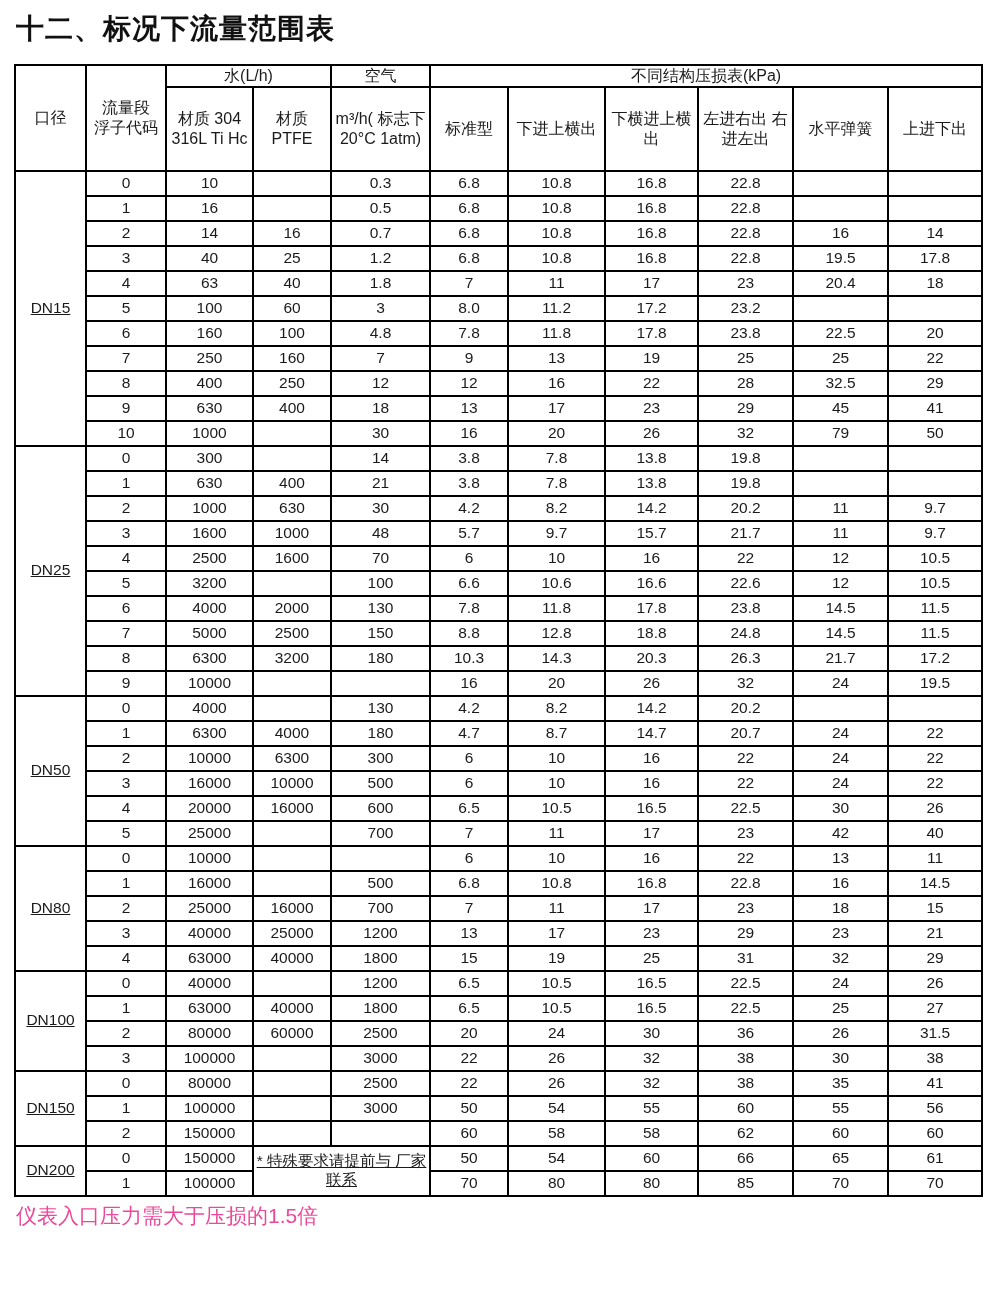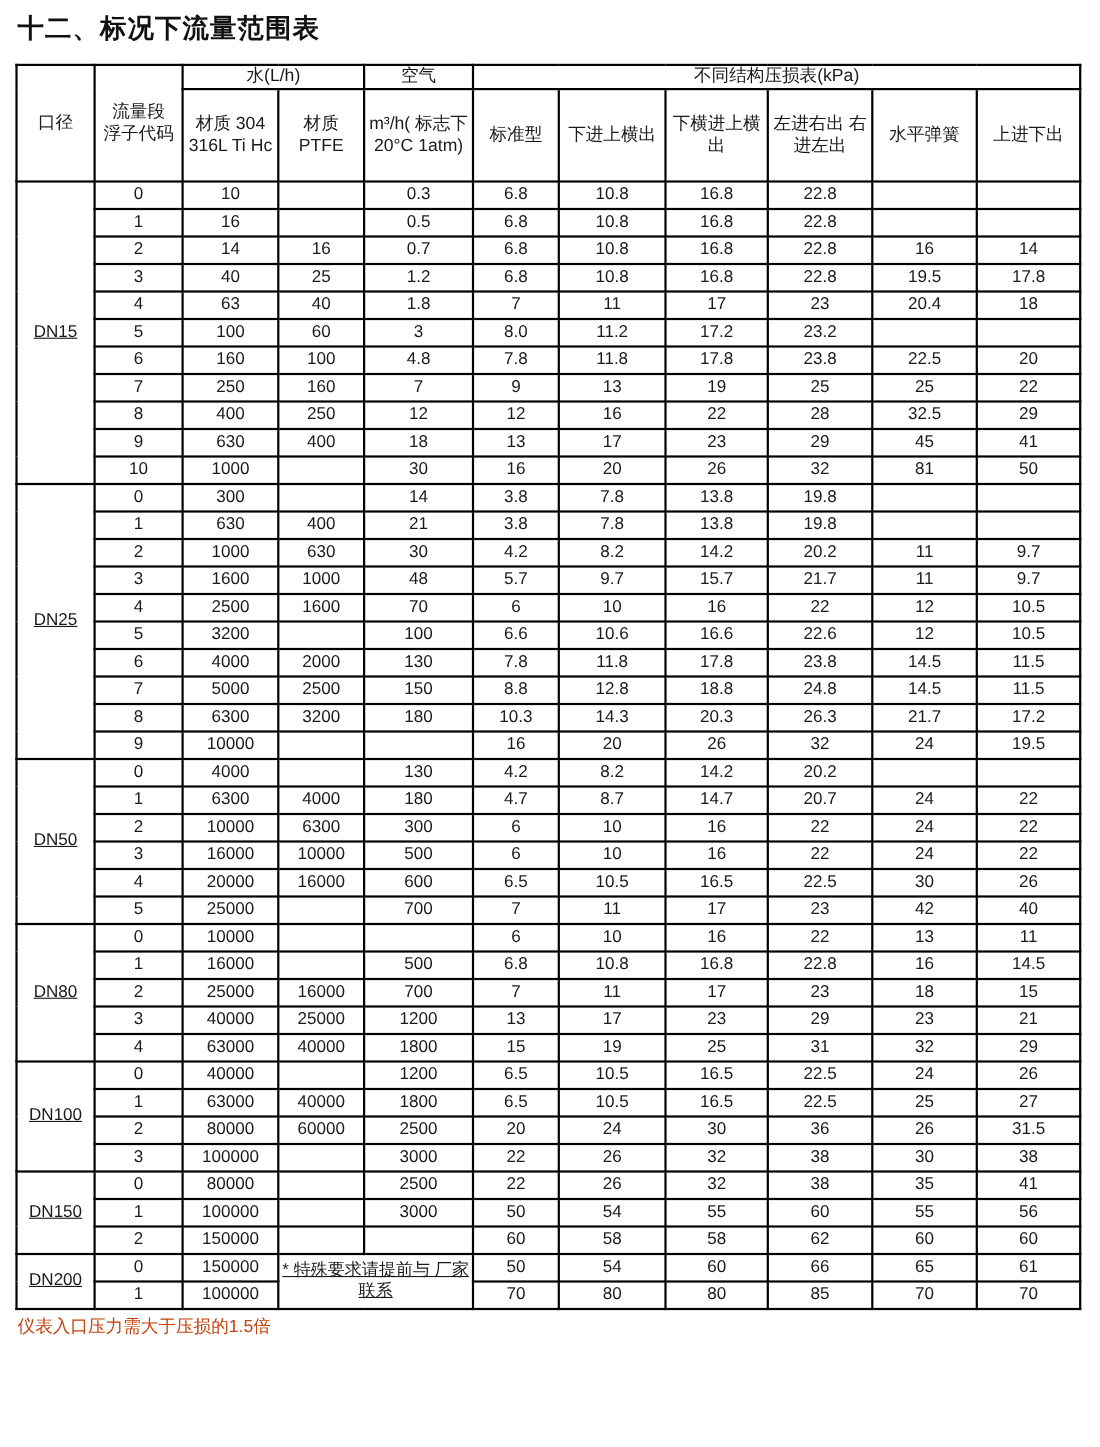--- a/index.html
+++ b/index.html
@@ -5,21 +5,21 @@
   * { box-sizing: border-box; }
   html, body {
     margin: 0; padding: 0;
     background: #ffffff;
     font-family: "Liberation Sans", "DejaVu Sans", sans-serif;
     color: #1a1a1a;
     width: 1000px;
   }
   .page { padding: 8px 16px 6px 14px; }
   .title {
-    font-size: 24px;
+    font-size: 28px;
     font-weight: bold;
     margin: 2px 0 16px 2px;
     letter-spacing: 1px;
     color: #111;
   }
   table.flow-table {
     border-collapse: collapse;
     table-layout: fixed;
     width: 967px;
   }
@@ -34,23 +34,23 @@
     line-height: 1.22;
     overflow: hidden;
   }
   .flow-table thead th { font-size: 16px; }
   .flow-table thead tr.hdr-top th { height: 14px; }
   .flow-table thead tr.hdr-sub th { height: 84px; }
   .pre-line { white-space: pre-line; }
   .dn-cell { font-size: 16px; text-decoration: underline; }
   .note-cell { font-size: 15.5px; padding: 0 6px; text-decoration: underline; }
   .footer-note {
-    font-size: 16px;
+    font-size: 21px;
     margin: 5px 0 0 2px;
-    color: #c2410c;
+    color: #ec4899;
   }
 </style>
 </head>
 <body>
 
 <div class="page">
   <div class="title">十二、标况下流量范围表</div>
 
   <table class="flow-table">
     <colgroup>
@@ -211,21 +211,21 @@
         </tr>
         <tr>
           <td>10</td>
           <td>1000</td>
           <td></td>
           <td>30</td>
           <td>16</td>
           <td>20</td>
           <td>26</td>
           <td>32</td>
-          <td>81</td>
+          <td>79</td>
           <td>50</td>
         </tr>
         <tr>
           <td rowspan="10" class="dn-cell">DN25</td>
           <td>0</td>
           <td>300</td>
           <td></td>
           <td>14</td>
           <td>3.8</td>
           <td>7.8</td>

